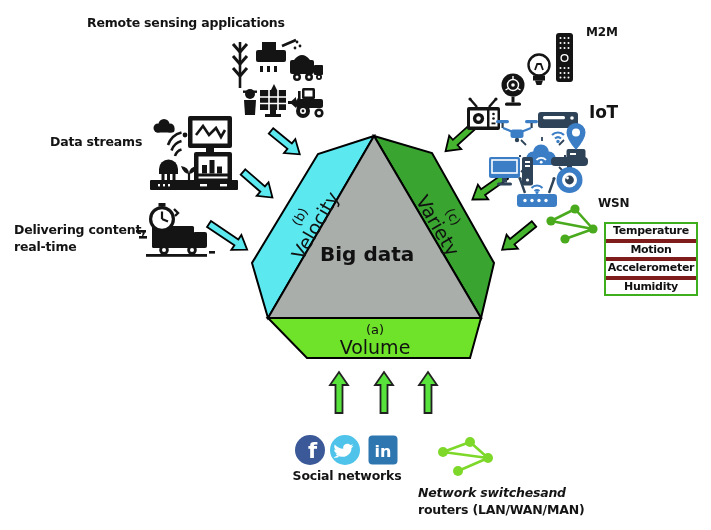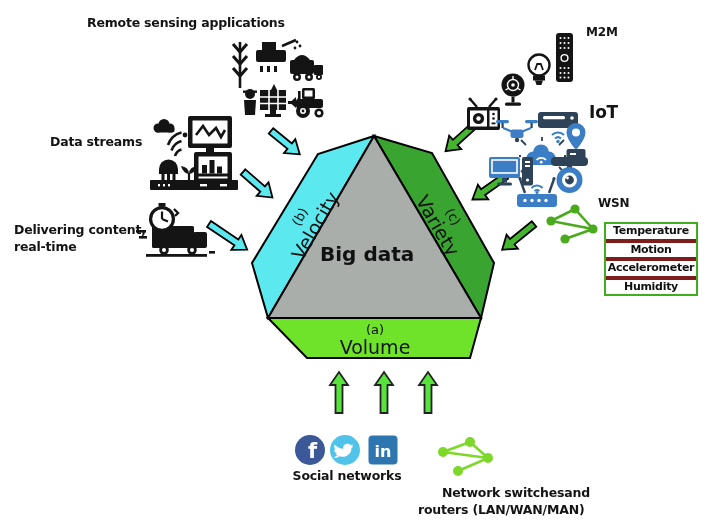--- a/index.html
+++ b/index.html
@@ -16,21 +16,21 @@
   #volume-wrap{left:325px;top:320px;width:100px;height:40px;}
   #bigdata{position:absolute;left:320px;top:242px;width:110px;text-align:left;
            font-weight:700;font-size:20px;color:#111;}
   #wsn-table{position:absolute;left:604px;top:222px;width:90px;border:2px solid #3fae1c;background:#fff;}
   #wsn-table .row{border-bottom:4px solid #7f1d1d;text-align:center;font-weight:700;
                   font-size:11px;letter-spacing:-0.3px;line-height:14.5px;color:#111;}
   #wsn-table .row:last-child{border-bottom:none;}
   #delivering-label{line-height:17px;}
   #network-label{position:absolute;left:418px;top:484px;width:196px;font-weight:700;font-size:12.5px;
                  letter-spacing:-0.2px;color:#141414;line-height:17px;}
-  #network-label .l1{display:flex;justify-content:center;}
+  #network-label .l1{display:flex;justify-content:flex-start;font-style:italic;}
   #social-label{left:291px;top:468px;width:112px;text-align:center;}
 </style>
 </head>
 <body>
 
 <div id="stage">
 
 <svg width="711" height="530" viewBox="0 0 711 530">
 
   <polygon points="374,136 318,154 252,263 268,318" fill="#5ce8ef" stroke="#000" stroke-width="2"></polygon>

